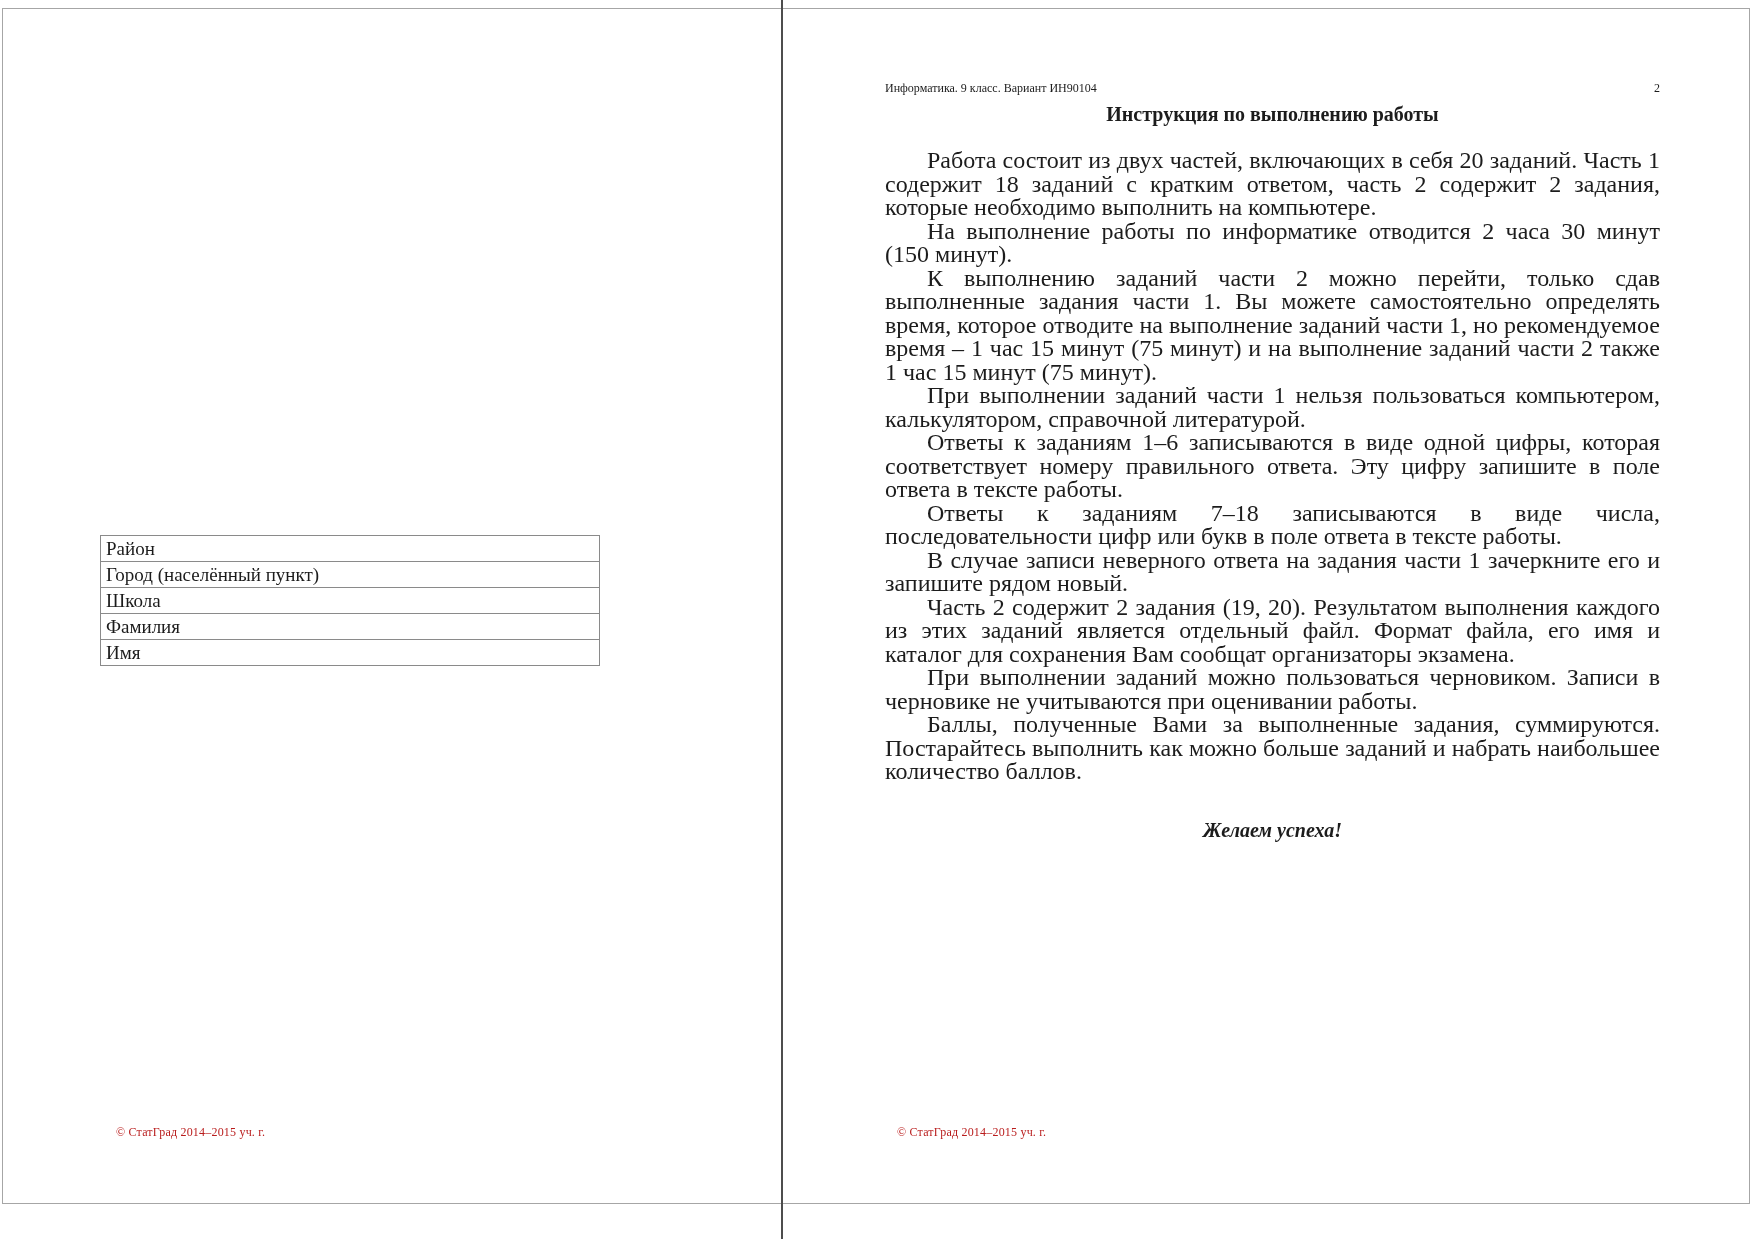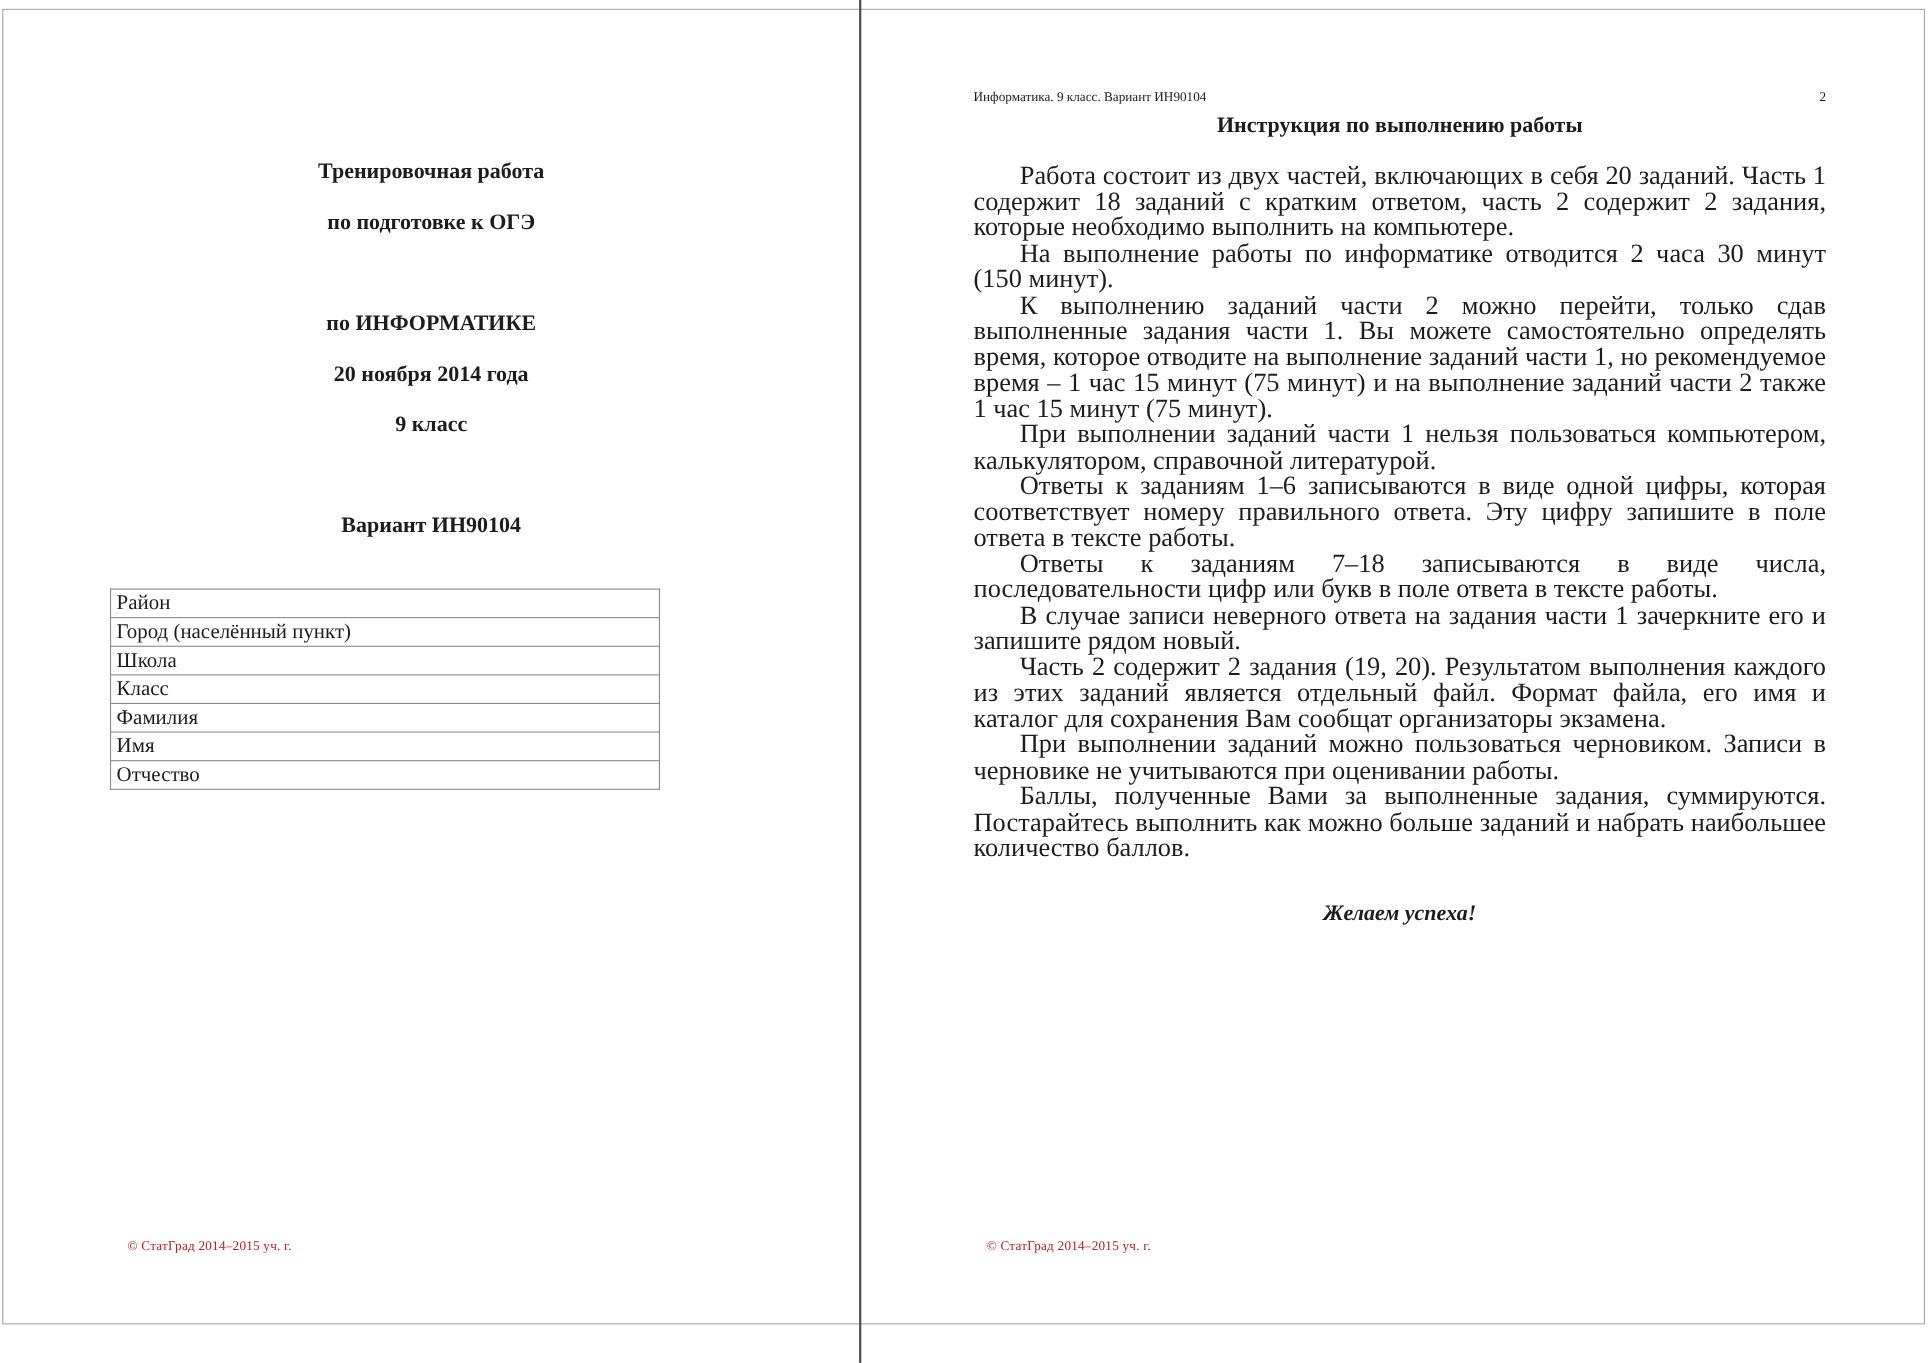--- a/index.html
+++ b/index.html
@@ -119,53 +119,37 @@
   }
 </style>
 </head>
 <body>
 
 <div class="sheet">
   <div class="frame"></div>
   <div class="divider"></div>
 
   <section class="page left">
-    <div class="title-block">
-      <div>Тренировочная работа</div>
-      <div>по подготовке к ОГЭ</div>
-      <div class="gap"></div>
-      <div>по ИНФОРМАТИКЕ</div>
-      <div>20 ноября 2014 года</div>
-      <div>9 класс</div>
-      <div class="gap"></div>
-      <div>Вариант ИН90104</div>
-    </div>
 
     <table class="form-table">
       <tbody>
         <tr>
             <td>Район</td>
           </tr>
         <tr>
             <td>Город (населённый пункт)</td>
           </tr>
         <tr>
             <td>Школа</td>
           </tr>
         <tr>
-            <td>Класс</td>
-          </tr>
-        <tr>
             <td>Фамилия</td>
           </tr>
         <tr>
             <td>Имя</td>
-          </tr>
-        <tr>
-            <td>Отчество</td>
           </tr>
       </tbody>
     </table>
 
     <div class="footer">© СтатГрад 2014–2015 уч. г.</div>
   </section>
 
   <section class="page right">
     <div class="content">
       <div class="running-head">

